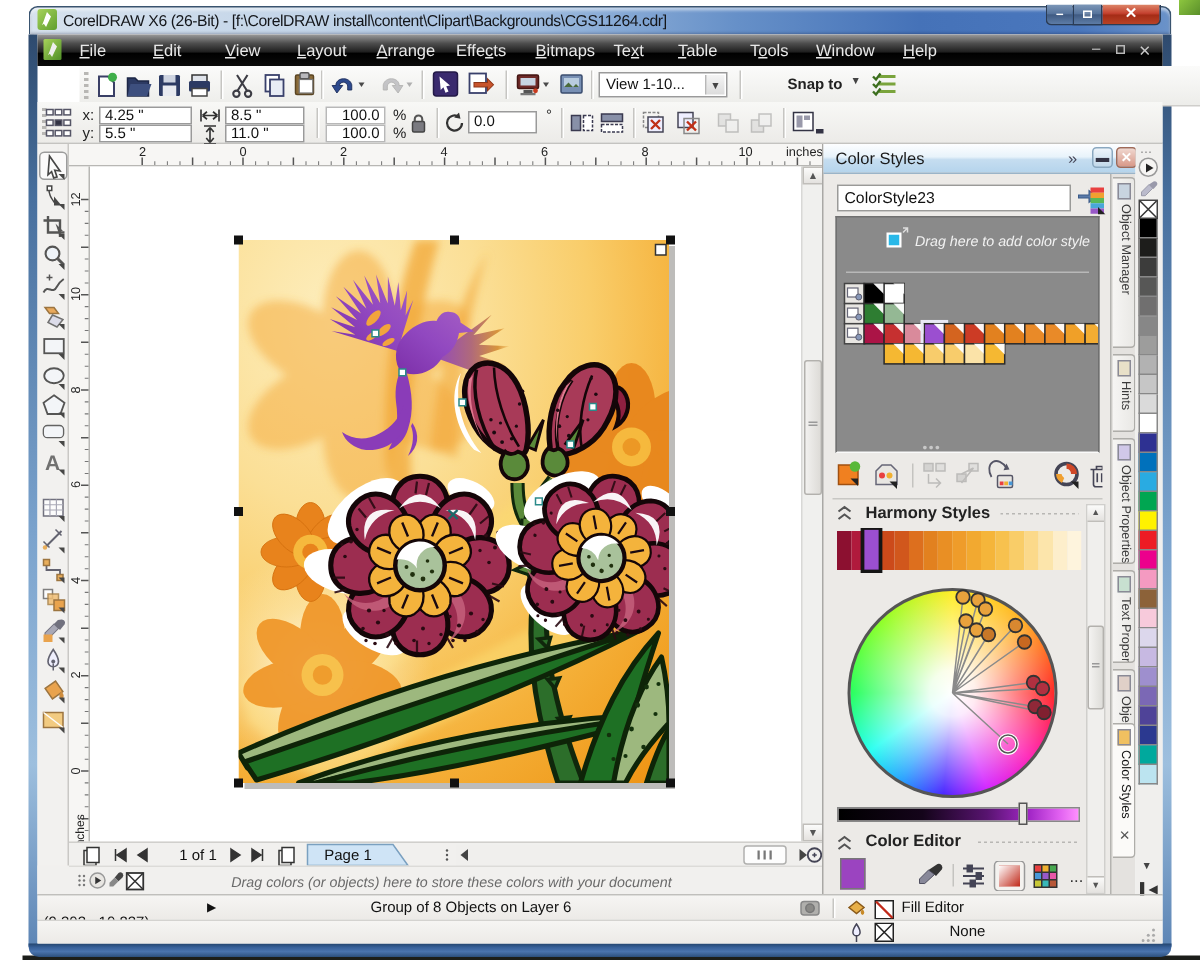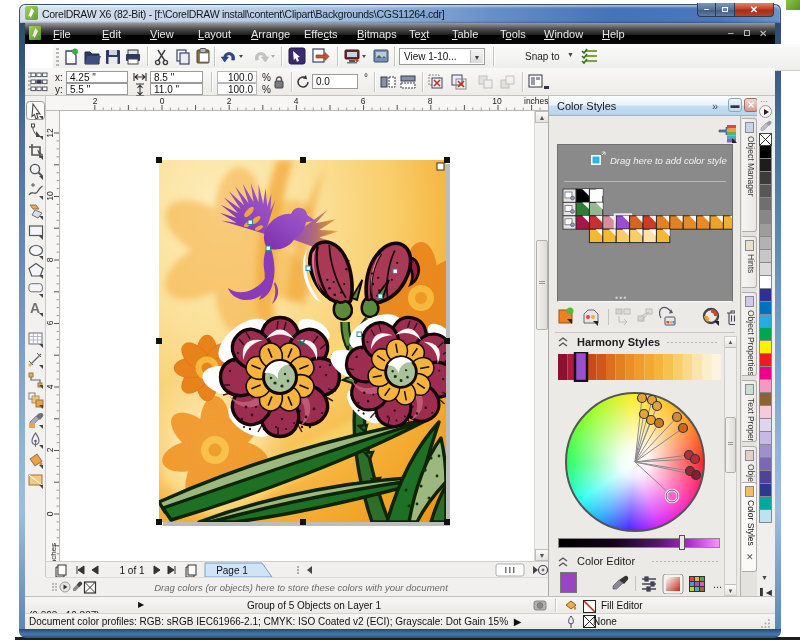--- a/index.html
+++ b/index.html
@@ -57,21 +57,21 @@
 .vtab{position:absolute;left:1px;width:15px;background:linear-gradient(90deg,#f6f5f3,#e9e8e5);border:1px solid #aeada9;border-left:none;border-radius:0 3px 3px 0;writing-mode:vertical-rl;font-size:8.5px;color:#3a3a3a;padding-top:17px;overflow:hidden;white-space:nowrap;}
 .tico{position:absolute;left:4px;width:9px;height:11px;border:1px solid #8a8a96;z-index:5;}
 #wheel{left:16px;top:296px;width:140px;height:140px;border-radius:50%;border:2px solid #555;
  background:radial-gradient(circle,#ffffff 0%,rgba(255,255,255,.92) 16%,rgba(255,255,255,.5) 45%,rgba(255,255,255,0) 82%),
  conic-gradient(from 0deg,#ffe800 0deg,#ffa000 45deg,#ff0000 90deg,#ff00aa 130deg,#cc00ff 160deg,#2a00ff 185deg,#0090ff 210deg,#00ffee 235deg,#00ff40 270deg,#7aff00 315deg,#ffe800 360deg);}
 </style></head><body>
 <div class="abs" id="darkstrip"></div>
 <div class="abs" id="greensliver"></div>
 <div class="abs" id="titlebar"></div>
 <div class="abs" id="appicon"></div>
-<div class="abs" id="titletext">CorelDRAW X6 (82-Bit) - [f:\CorelDRAW install\content\Clipart\Backgrounds\CGS11264.cdr]</div>
+<div class="abs" id="titletext">CorelDRAW X6 (26-Bit) - [f:\CorelDRAW install\content\Clipart\Backgrounds\CGS11264.cdr]</div>
 <div class="abs capbtns" id="capbtns">
  <div class="cb cb1">
       <span class="g">–</span>
     </div>
  <div class="cb cb2">
       <span style="display:block;width:6px;height:5px;border:1px solid #fff;background:rgba(255,255,255,.15);"></span>
     </div>
  <div class="cb cb3">
       <span class="g" style="font-size:10px;">✕</span>
     </div>
@@ -184,21 +184,21 @@
         <rect x="1" y="2" width="14" height="12" rx="1" fill="#7890b4" stroke="#3a4c6e"></rect>
         <rect x="3" y="4" width="10" height="6" fill="#b8ccdf"></rect>
         <path d="M3 10 l3 -3 l3 3 l2 -2 l2 2 z" fill="#4a6a3a"></path>
       </g>
 
  <rect x="341" y="3" width="1" height="19" fill="#c6c5c2"></rect>
       <rect x="342" y="3" width="1" height="19" fill="#ffffff"></rect>
 </svg>
 <div class="cmb" style="left:346px;top:4px;width:86px;height:17px;line-height:15px;padding-left:4px;">View 1-10...<span class="ar">▼</span></div>
 <div class="tsep" style="left:440px;top:3px;height:19px;"></div>
-<div class="lbl" style="left:472px;top:7px;">Snap to</div><div class="lbl" style="left:514px;top:7px;font-size:7px;color:#444;">▼</div>
+<div class="lbl" style="left:472px;top:7px;font-weight:bold;">Snap to</div><div class="lbl" style="left:514px;top:7px;font-size:7px;color:#444;">▼</div>
 <svg class="abs" style="left:528px;top:4px;" width="18" height="18" viewBox="0 0 18 18">
       <g stroke="#7aa43c" stroke-width="2">
         <path d="M5 3 H16 M5 8 H16 M5 13 H16"></path>
       </g>
       <g stroke="#3c6e1e" stroke-width="1.6" fill="none">
         <path d="M1 3 l2 2 l3 -4 M1 8 l2 2 l3 -4 M1 13 l2 2 l3 -4"></path>
       </g>
     </svg>
 </div>
 <div class="abs" id="propbar">
@@ -789,20 +789,21 @@
  <path d="M33 4 a2 2 0 0 1 2.8 2.8 L33 9.5 L30.5 7 Z" fill="#444"></path>
       <path d="M30.5 7 L27 10.5 L27 13 L29.5 13 L33 9.5 Z" fill="#888"></path>
  <rect x="38.5" y="4" width="11" height="11" fill="#fff" stroke="#333" stroke-width="1.2"></rect>
       <path d="M38.5 4 l11 11 M49.5 4 l-11 11" stroke="#333" stroke-width="1"></path>
  <text x="255" y="13" font-size="9.5" font-style="italic" text-anchor="middle" fill="#6a6a6a" font-family="Liberation Sans">Drag colors (or objects) here to store these colors with your document</text>
 </svg>
 </div>
 <div class="abs" id="toolboxB"></div>
 <div class="abs" id="docker">
 
+ <div class="abs" style="left:9px;top:27px;width:156px;height:18px;background:#fff;border:1px solid #9a9a98;font-size:10.5px;color:#111;line-height:16px;padding-left:4px;">ColorStyle23</div>
  <svg class="abs" style="left:169px;top:28px;" width="20" height="19">
       <path d="M1 6 h7 v-3 l5 4 l-5 4 v-3 h-7 z" fill="#5a7aa8" stroke="#3a5a88" stroke-width=".7"></path>
       <g>
         <rect x="9" y="1" width="9" height="3.5" fill="#e84040"></rect>
         <rect x="9" y="4.5" width="9" height="3.5" fill="#f0a030"></rect>
         <rect x="9" y="8" width="9" height="3.5" fill="#58b858"></rect>
         <rect x="9" y="11.5" width="9" height="3.5" fill="#48a8d8"></rect>
         <rect x="9" y="15" width="9" height="3.5" fill="#9858c8"></rect>
       </g>
       <path d="M14 14 l5 5 l-5 0 z" fill="#222"></path>
@@ -1022,21 +1023,21 @@
   <circle cx="114" cy="110" r="6" fill="none" stroke="#fff" stroke-width="2.5"></circle>
   <circle cx="114" cy="110" r="6" fill="none" stroke="#555" stroke-width="1"></circle>
  </svg>
 
  <div class="abs" style="left:9px;top:442px;width:162px;height:10px;background:linear-gradient(90deg,#000 0%,#14041a 35%,#581470 62%,#a428c8 80%,#e060f0 92%,#ff90ff 100%);border:1px solid #888;"></div>
  <div class="abs" style="left:130px;top:439px;width:6px;height:15px;background:#e8e6e2;border:1px solid #555;"></div>
 
  <svg class="abs" style="left:8px;top:460px;" width="14" height="12" viewBox="0 0 14 12">
       <path d="M2 5 l4 -3 l4 3 M2 10 l4 -3 l4 3" fill="none" stroke="#555" stroke-width="1.4"></path>
     </svg>
- <div class="abs" style="left:28px;top:459px;font-size:11px;font-weight:normal;color:#222;">Color Editor</div>
+ <div class="abs" style="left:28px;top:459px;font-size:11px;font-weight:bold;color:#222;">Color Editor</div>
  <div class="abs" style="left:103px;top:465px;width:67px;height:1px;background:repeating-linear-gradient(90deg,#b8b7b4 0 2px,transparent 2px 4px);"></div>
  <div class="abs" style="left:11px;top:476px;width:17px;height:21px;background:#9b44c0;border:1px solid #777;"></div>
  <svg class="abs" style="left:62px;top:478px;" width="120" height="20">
   <g>
         <path d="M14 2 a2.5 2.5 0 0 1 3 3.5 L13 10 L8 6 Z" fill="#333"></path>
         <path d="M8 6 L2 12 L2 15 L5.5 15 L12 9 Z" fill="#889" stroke="#445" stroke-width=".6"></path>
       </g>
   <rect x="24" y="2" width="1" height="15" fill="#c4c3c0"></rect>
   <g stroke="#445" stroke-width="1.3">
         <path d="M31 5 h14 M31 10 h14 M31 15 h14"></path>
@@ -1140,43 +1141,42 @@
       <div class="abs" style="left:2px;top:388px;width:13px;height:13px;background:#2b3990;border:1px solid #888;border-top:none;"></div>
       <div class="abs" style="left:2px;top:401px;width:13px;height:13px;background:#00a99d;border:1px solid #888;border-top:none;"></div>
       <div class="abs" style="left:2px;top:414px;width:13px;height:13px;background:#bce4f0;border:1px solid #888;border-top:none;"></div>
     </div>
  <div class="abs" style="left:4px;top:478px;font-size:7px;color:#444;">▼</div>
  <div class="abs" style="left:3px;top:492px;font-size:8px;color:#333;">▌◀</div>
 </div>
 <div class="abs" id="status1">
  <span class="abs" style="left:4px;top:13px;">(9.303 , 10.837)</span>
  <span class="abs" style="left:113px;top:3px;font-size:8px;">▶</span>
- <span class="abs" style="left:222px;top:3px;">Group of 5 Objects on Layer 1</span>
+ <span class="abs" style="left:222px;top:3px;">Group of 8 Objects on Layer 6</span>
  <svg class="abs" style="left:508px;top:2px;" width="14" height="13">
       <rect x="1" y="2" width="12" height="9" rx="2" fill="#b0afac" stroke="#888"></rect>
       <circle cx="7" cy="6.5" r="2.8" fill="#8a8986" stroke="#777"></circle>
     </svg>
  <div class="tsep" style="left:530px;top:2px;height:13px;"></div>
  <svg class="abs" style="left:538px;top:2px;" width="58" height="14">
   <path d="M3 6 L8 2 L13 6 L8 10 Z" fill="#e8b04a" stroke="#8a5a1a"></path>
       <path d="M12 7 q2.4 2.8 0 4 q-2.4 -1.2 0 -4" fill="#c88a28"></path>
   <rect x="20.5" y="1.5" width="12" height="12" fill="#fff" stroke="#222"></rect>
       <path d="M21 2 L32 13" stroke="#c02818" stroke-width="1.6"></path>
  </svg>
  <span class="abs" style="left:576px;top:3px;">Fill Editor</span>
 </div>
 <div class="abs" id="status2">
- <span class="abs" style="left:4px;top:2px;">Document color profiles: RGB: sRGB IEC61966-2.1; CMYK: ISO Coated v2 (ECI); Grayscale: Dot Gain 15% &nbsp;▶</span>
  <svg class="abs" style="left:538px;top:1px;" width="58" height="14">
   <path d="M8 1 C6.6 3 5.6 4.5 5.6 6.5 a2.4 2.4 0 0 0 4.8 0 C10.4 4.5 9.4 3 8 1 Z" fill="#eef" stroke="#445"></path>
       <path d="M8 9 V13" stroke="#445"></path>
   <rect x="20.5" y="0.5" width="12" height="12" fill="#fff" stroke="#222"></rect>
       <path d="M21 1 L32 12 M32 1 L21 12" stroke="#222" stroke-width="1"></path>
  </svg>
- <span class="abs" style="left:568px;top:2px;">None</span>
+ <span class="abs" style="left:608px;top:2px;">None</span>
  <svg class="abs" style="left:736px;top:4px;" width="10" height="10">
       <g fill="#aaa">
         <circle cx="8" cy="2" r="1"></circle>
         <circle cx="8" cy="5.5" r="1"></circle>
         <circle cx="8" cy="9" r="1"></circle>
         <circle cx="4.5" cy="5.5" r="1"></circle>
         <circle cx="4.5" cy="9" r="1"></circle>
         <circle cx="1" cy="9" r="1"></circle>
       </g>
     </svg>

